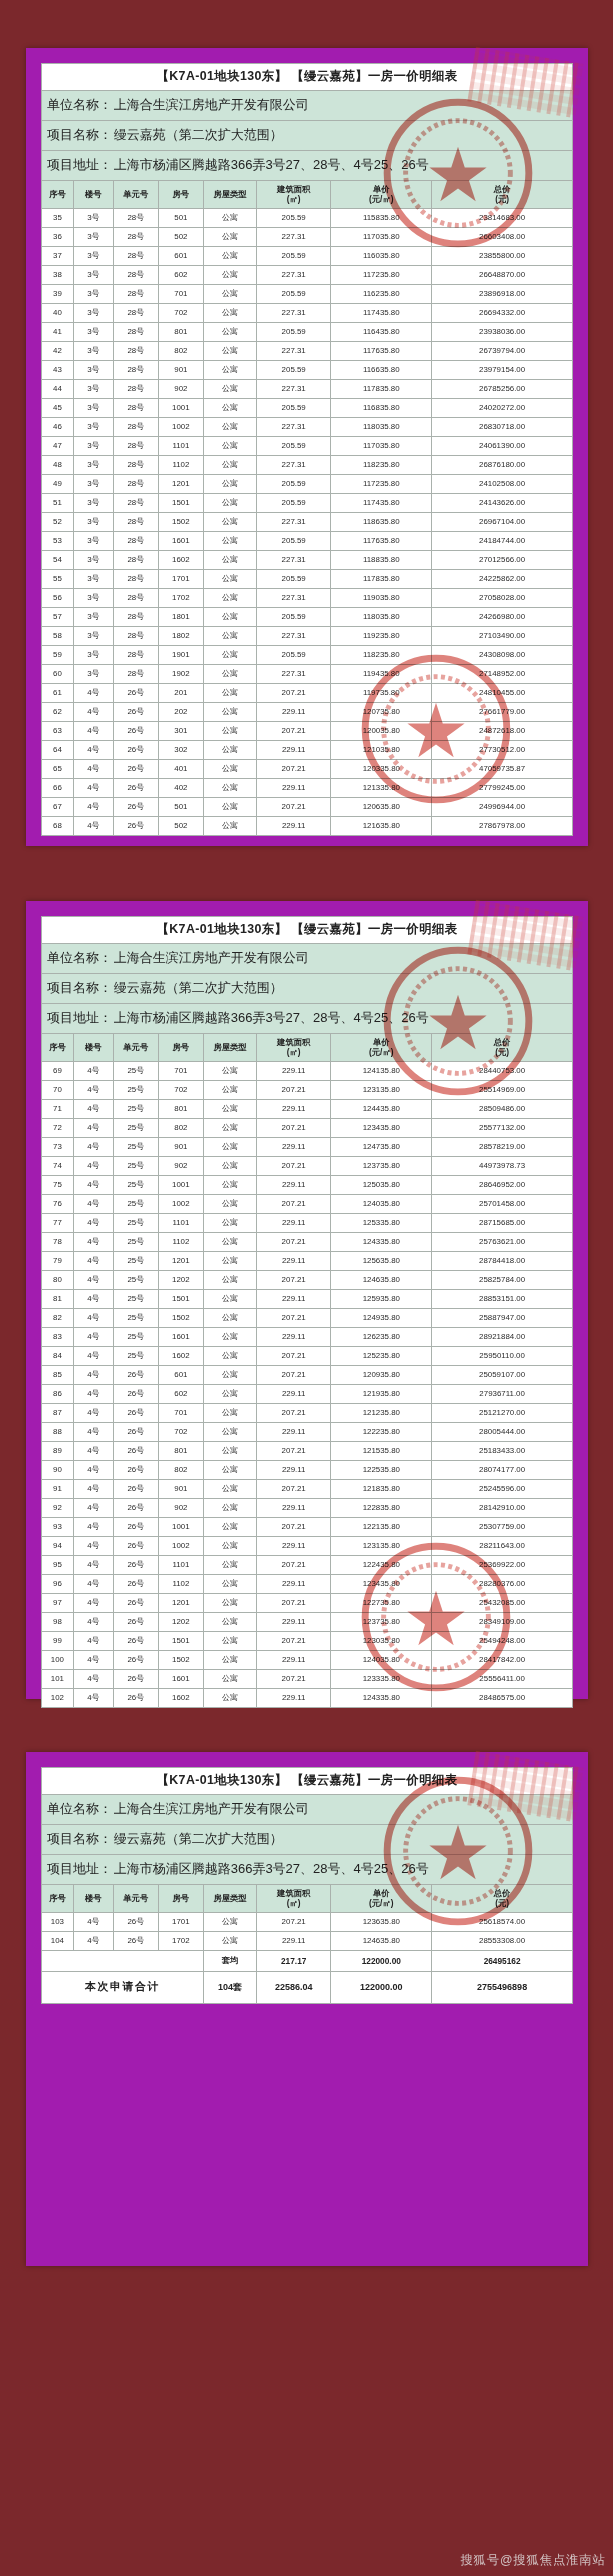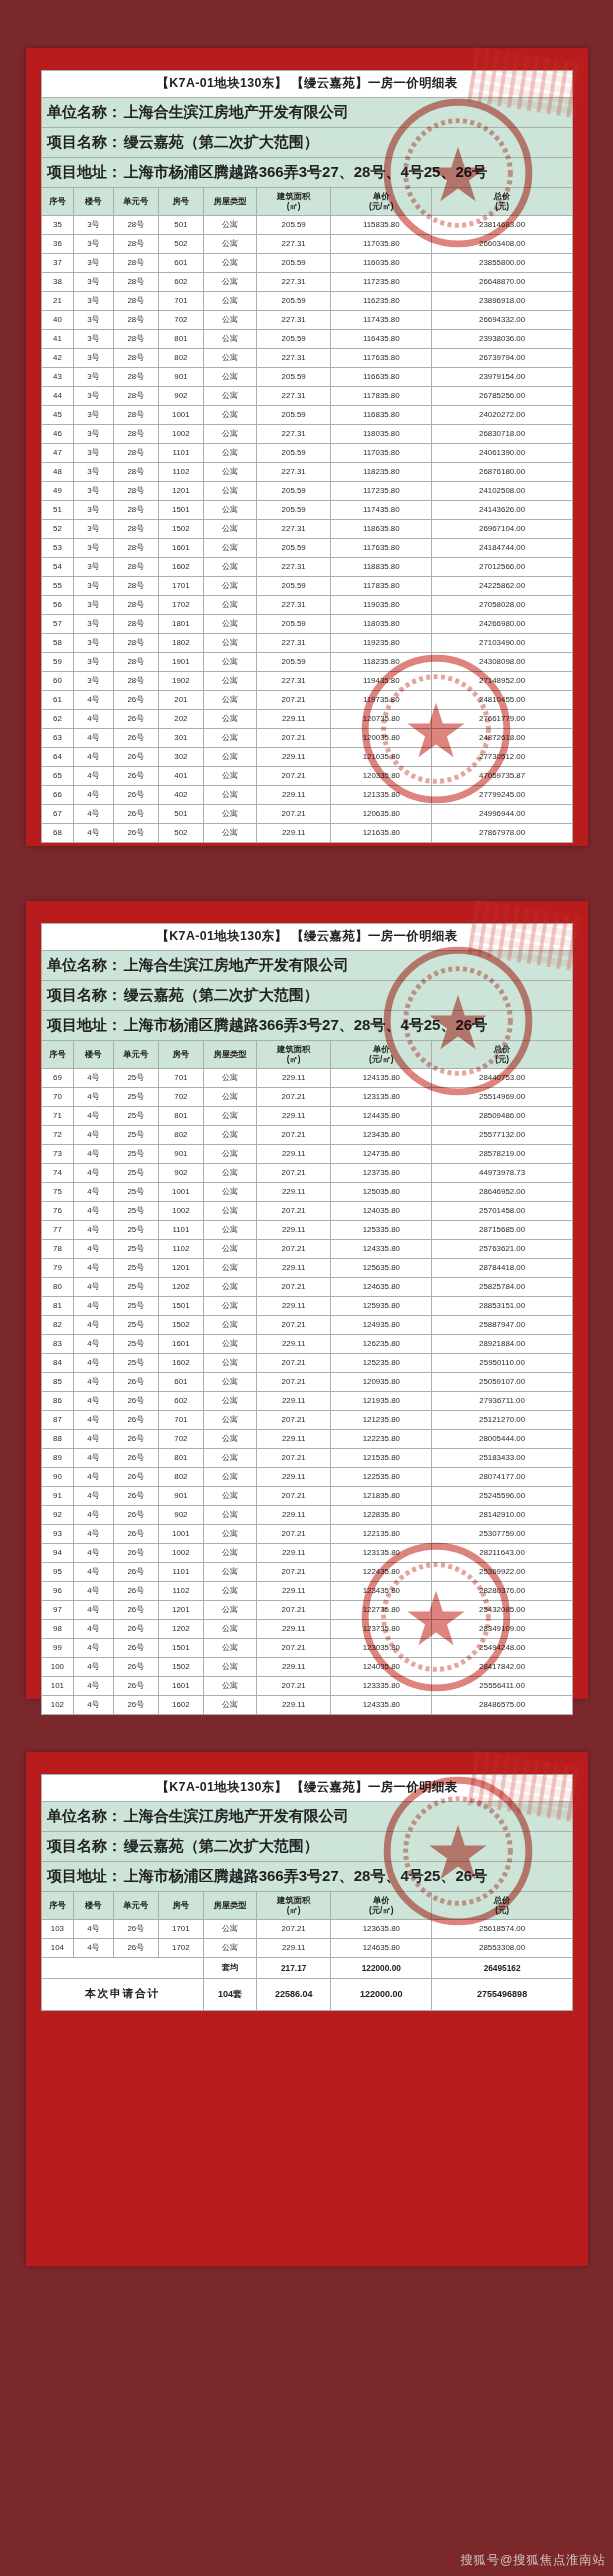--- a/index.html
+++ b/index.html
@@ -20,23 +20,23 @@
     position:relative;
     width:614px;
     height:2576px;
     background:var(--bg);
     overflow:hidden;
   }
   .page{
     position:absolute;
     left:26px;
     width:562px;
-    background:#b91c1c;
+    background:#a21caf;
     box-shadow:0 0 5px rgba(0,0,0,.35);
-    padding:22px 15px;
+    padding:15px 15px;
   }
   .page.p1{top:48px;height:798px;}
   .page.p2{top:901px;height:798px;}
   .page.p3{top:1752px;height:514px;}
 
   table.price-table{
     width:100%;
     border-collapse:collapse;
     table-layout:fixed;
     color:var(--ink);
@@ -50,22 +50,22 @@
   tr.title-row th{
     font-size:12.4px;
     font-weight:bold;
     height:26.5px;
     background:#fff;
     letter-spacing:0.4px;
   }
   tr.info-row td{
     background:var(--green);
     text-align:left;
-    font-size:15px;
-    font-weight:bold;
+    font-size:13px;
+    font-weight:normal;
     height:30px;
     padding-left:5px;
   }
   tr.info-row .lbl{margin-right:1.7px;}
   tr.head-row th{
     background:var(--green);
     font-size:8.3px;
     font-weight:bold;
     height:28px;
     white-space:pre-line;
@@ -222,21 +222,21 @@
             <td>38</td>
             <td>3号</td>
             <td>28号</td>
             <td>602</td>
             <td>公寓</td>
             <td>227.31</td>
             <td>117235.80</td>
             <td>26648870.00</td>
           </tr>
           <tr>
-            <td>21</td>
+            <td>39</td>
             <td>3号</td>
             <td>28号</td>
             <td>701</td>
             <td>公寓</td>
             <td>205.59</td>
             <td>116235.80</td>
             <td>23896918.00</td>
           </tr>
           <tr>
             <td>40</td>

